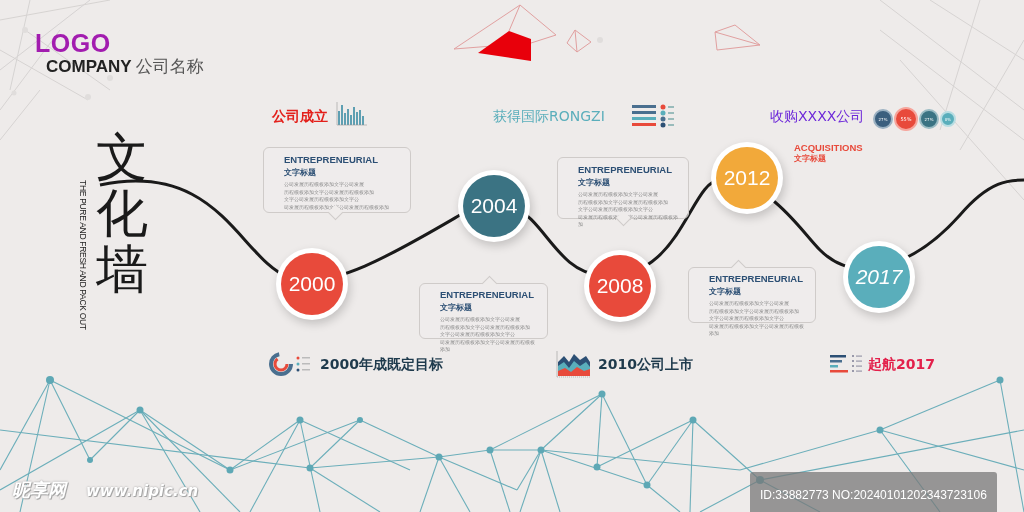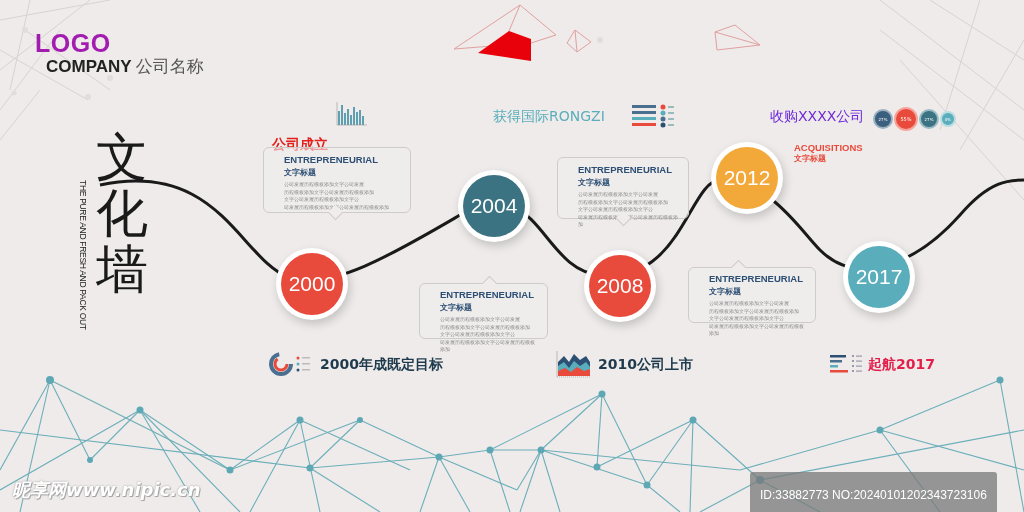--- a/index.html
+++ b/index.html
@@ -17,21 +17,21 @@
   .circle .inner{width:62px;height:62px;border-radius:50%;display:flex;align-items:center;justify-content:center;color:#fff;font-size:21px;font-family:"Liberation Sans",sans-serif;}
   .bubble{border:1.5px solid #cfcbc9;border-radius:6px;background:rgba(240,237,236,0.6);padding:6px 10px 16px 20px;box-sizing:border-box;}
   .bubble .t{color:#2c4f74;font-size:9.5px;font-weight:bold;font-family:"Liberation Sans",sans-serif;}
   .bubble .s{color:#2c4f74;font-size:8px;font-weight:bold;margin-top:2px;}
   .bubble .b{color:#8a8a8a;font-size:5px;line-height:7.5px;margin-top:3px;}
   .tail{position:absolute;width:10px;height:10px;background:#efeceb;border-right:1.5px solid #cfcbc9;border-bottom:1.5px solid #cfcbc9;}
   .acq .t{color:#e84a3b;font-size:9.5px;font-weight:bold;font-family:"Liberation Sans",sans-serif;}
   .acq .s{color:#e84a3b;font-size:8px;font-weight:bold;}
   .foot{font-size:14px;font-weight:bold;color:#1e3a4c;white-space:nowrap;}
   .watermark{left:12px;top:478px;color:#fff;font-size:18px;font-weight:bold;font-style:italic;text-shadow:0 0 2px #999,1px 1px 0 #aaa;white-space:nowrap;}
-  .watermark .url{font-size:18px;margin-left:0;}
+  .watermark .url{font-size:15px;margin-left:20px;}
   .idtag{left:750px;top:472px;background:rgba(120,120,120,0.75);color:#fff;font-size:12px;padding:16px 10px;border-radius:3px;font-family:"Liberation Sans",sans-serif;white-space:nowrap;}
 </style>
 </head>
 <body>
 
 <svg class="bg" width="1024" height="512">
 
   <g stroke="#d6d3d2" stroke-width="1" fill="none">
     <line x1="0" y1="20" x2="110" y2="0"></line>
       <line x1="0" y1="70" x2="90" y2="0"></line>
@@ -142,21 +142,21 @@
   <span>COMPANY</span><span class="cn">公司名称</span>
 </div>
 
 <div class="abs vtitle">
   <div>文</div>
   <div>化</div>
   <div>墙</div>
 </div>
 <div class="abs vsub">THE PURE AND FRESH AND PACK OUT</div>
 
-<div class="abs head" style="left:272px;top:108px;color:#e3201b;margin-top:28px;">公司成立</div>
+<div class="abs head" style="left:272px;top:108px;color:#e3201b;">公司成立</div>
 <svg class="abs" style="left:336px;top:101px;" width="32" height="26">
   <g fill="#5e9fb2">
       <rect x="2" y="10" width="2" height="14"></rect>
       <rect x="5" y="4" width="2" height="20"></rect>
       <rect x="8" y="12" width="2" height="12"></rect>
       <rect x="11" y="8" width="2" height="16"></rect>
       <rect x="14" y="14" width="2" height="10"></rect>
       <rect x="17" y="6" width="2" height="18"></rect>
       <rect x="20" y="11" width="2" height="13"></rect>
       <rect x="23" y="9" width="2" height="15"></rect>
@@ -256,21 +256,21 @@
 </div>
 <div class="abs circle" style="left:458px;top:170px;">
   <div class="inner" style="background:#3b7383;">2004</div>
 </div>
 <div class="abs circle" style="left:584px;top:250px;">
   <div class="inner" style="background:#e84a3b;">2008</div>
 </div>
 <div class="abs circle" style="left:711px;top:142px;">
   <div class="inner" style="background:#f2a93a;">2012</div>
 </div>
-<div class="abs circle" style="left:843px;top:241px;">
+<div class="abs circle" style="left:843px;top:241px;font-style:italic;">
   <div class="inner" style="background:#5aaebb;">2017</div>
 </div>
 
 <svg class="abs" style="left:268px;top:350px;" width="46" height="28">
   <circle cx="13" cy="14" r="10" fill="none" stroke="#4a6f8f" stroke-width="4" stroke-dasharray="45 20"></circle>
   <circle cx="13" cy="14" r="6" fill="none" stroke="#e84a3b" stroke-width="3" stroke-dasharray="24 14"></circle>
   <circle cx="30" cy="8" r="1.5" fill="#e84a3b"></circle>
     <circle cx="30" cy="14" r="1.5" fill="#5aaebb"></circle>
     <circle cx="30" cy="20" r="1.5" fill="#2c4f74"></circle>
   <g fill="#bbb">

